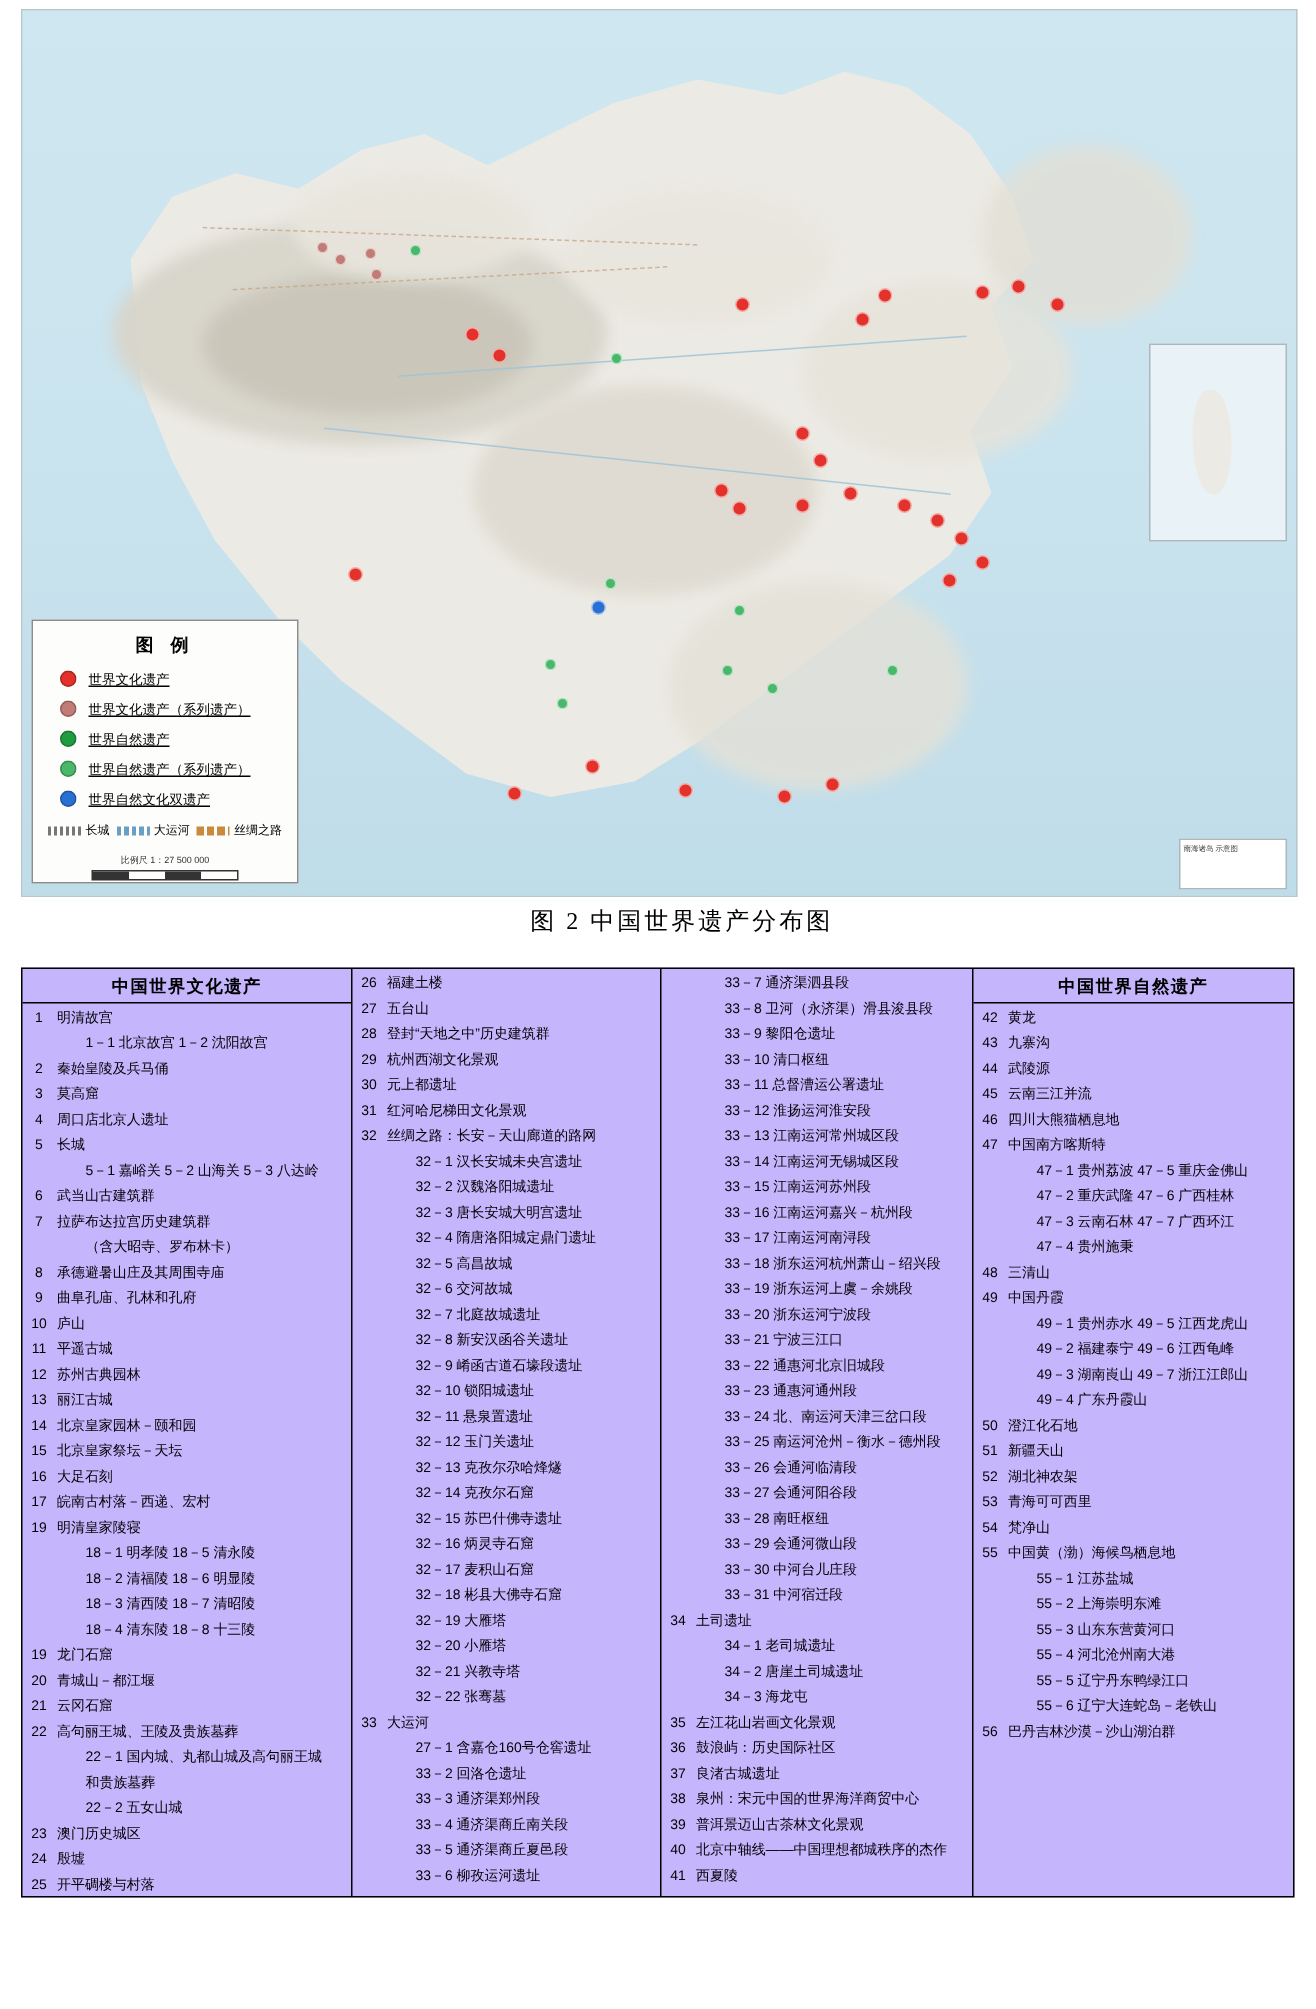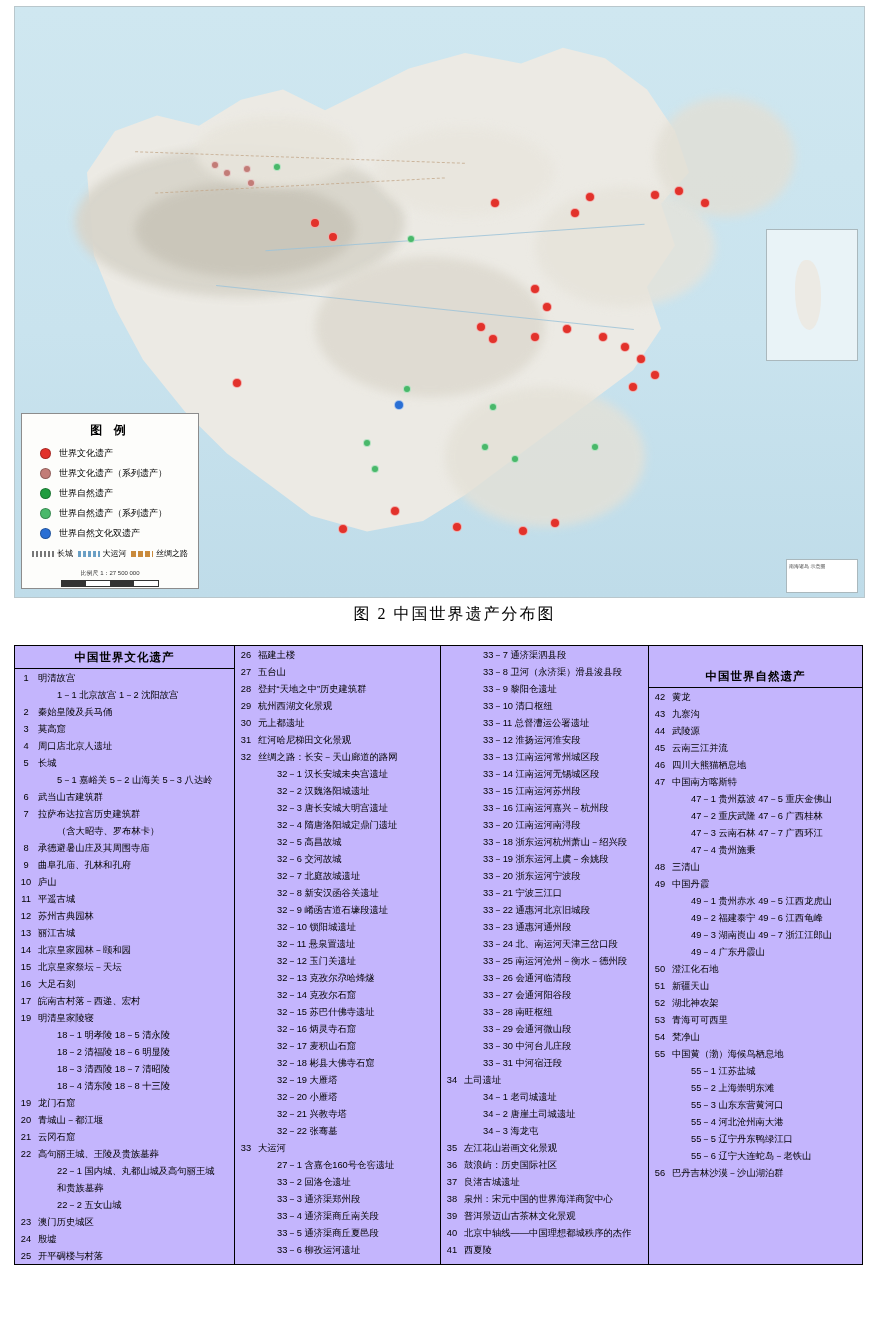--- a/index.html
+++ b/index.html
@@ -25,21 +25,21 @@
   .river{position:absolute;height:0;border-top:1px solid #9dc3d8;opacity:.85;}
   .border-line{position:absolute;border-top:1px dashed #c4a98c;opacity:.8;}
 
   .inset{position:absolute;right:6px;top:222px;width:90px;height:130px;background:#e9f3f7;border:1px solid #aab8bd;}
   .inset .isle{position:absolute;left:28px;top:30px;width:26px;height:70px;background:#eceae4;border-radius:40% 50% 45% 55%;}
   .inset-label{position:absolute;right:6px;bottom:4px;width:72px;height:34px;background:#fff;border:1px solid #aab8bd;font-size:5px;line-height:8px;padding:2px;box-sizing:border-box;color:#444;}
 
   
   .legend{position:absolute;left:6px;bottom:8px;width:178px;height:176px;background:#fdfdfb;border:1px solid #8c8c8c;box-sizing:border-box;padding:6px 8px;}
   .legend h4{margin:2px 0 8px;text-align:center;font-size:12px;font-weight:bold;letter-spacing:4px;}
-  .lg-row{display:flex;align-items:center;margin-bottom:7px;font-size:9px;}
+  .lg-row{display:flex;align-items:flex-start;margin-bottom:7px;font-size:9px;text-decoration:underline;}
   .dot{width:9px;height:9px;border-radius:50%;margin-right:8px;margin-left:10px;border:1px solid rgba(0,0,0,.25);}
   .lg-lines{display:flex;justify-content:space-between;font-size:8px;margin:8px 2px 0;}
   .lg-lines span{display:flex;align-items:center;gap:3px;}
   .swatch{display:inline-block;width:22px;height:6px;}
   .sw-wall{background:repeating-linear-gradient(90deg,#777 0 2px,transparent 2px 4px);}
   .sw-canal{background:repeating-linear-gradient(90deg,#6a9fc4 0 3px,transparent 3px 5px);}
   .sw-silk{background:repeating-linear-gradient(90deg,#c98a3b 0 5px,transparent 5px 7px);}
   .scale{margin-top:10px;text-align:center;font-size:6px;color:#333;}
   .scalebar{margin:2px auto 0;width:96px;height:5px;background:linear-gradient(90deg,#333 0 25%,#fff 25% 50%,#333 50% 75%,#fff 75% 100%);border:1px solid #333;}
 
@@ -47,21 +47,21 @@
   .s-cul{background:#e2322b;}
   .s-culser{background:#c27c77;width:6px;height:6px;}
   .s-natser{background:#49b86a;width:6px;height:6px;}
   .s-mix{background:#2a6fd4;}
 
   .fig-caption{position:absolute;left:16px;top:604px;width:877px;text-align:center;font-size:16px;font-family:"Liberation Serif","DejaVu Serif",serif;letter-spacing:2px;}
 
   
   .tbl{position:absolute;left:14px;top:645px;width:849px;border:1px solid #000;box-sizing:border-box;display:flex;background:#c4b5fd;}
   .col{box-sizing:border-box;border-right:1px solid #000;}
-  .col:last-child{border-right:none;margin-top:19px;}
+  .col:last-child{border-right:none;}
   .c1{width:220px;}
   .c2{width:206px;}
   .c3{width:208px;}
   .c4{width:213px;}
   .hdr{font-size:11.5px;font-weight:bold;text-align:center;padding:4px 0 3px;border-bottom:1px solid #000;letter-spacing:1px;}
   .row{display:flex;font-size:9.3px;line-height:12.2px;min-height:17px;align-items:flex-start;}
   .num{width:22px;flex:0 0 22px;text-align:center;padding-top:2.5px;}
   .txt{flex:1;padding:2.5px 3px 2px 1px;}
   .sub{padding-left:20px;}
   .mini-hdr{font-size:11.5px;font-weight:bold;text-align:center;padding:4px 0 3px;border-top:1px solid #000;border-bottom:1px solid #000;letter-spacing:1px;}
@@ -511,21 +511,21 @@
           <div class="row">
             <div class="num"></div>
             <div class="txt sub">33－15  江南运河苏州段</div>
           </div>
           <div class="row">
             <div class="num"></div>
             <div class="txt sub">33－16  江南运河嘉兴－杭州段</div>
           </div>
           <div class="row">
             <div class="num"></div>
-            <div class="txt sub">33－20  江南运河南浔段</div>
+            <div class="txt sub">33－17  江南运河南浔段</div>
           </div>
           <div class="row">
             <div class="num"></div>
             <div class="txt sub">33－18  浙东运河杭州萧山－绍兴段</div>
           </div>
           <div class="row">
             <div class="num"></div>
             <div class="txt sub">33－19  浙东运河上虞－余姚段</div>
           </div>
           <div class="row">

